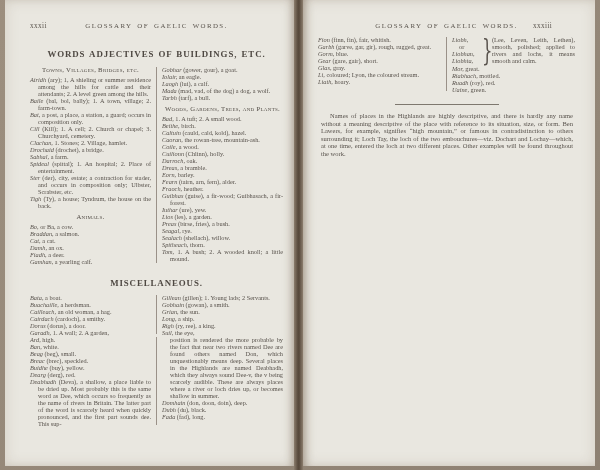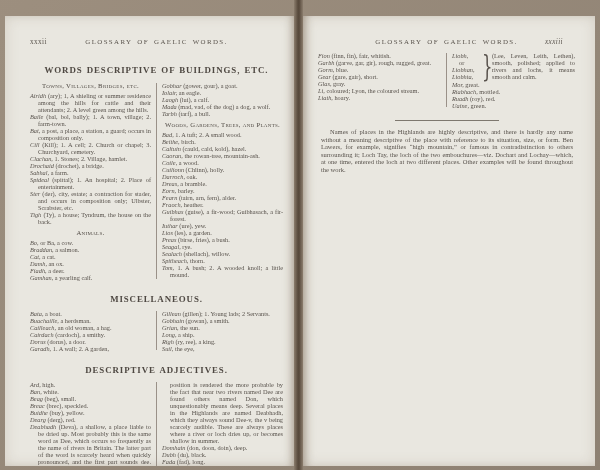--- a/index.html
+++ b/index.html
@@ -4,42 +4,42 @@
 <style>
   html,body{margin:0;padding:0;}
   body{
     width:600px;height:470px;overflow:hidden;position:relative;
     background:#9c8e7e;
     font-family:"Liberation Serif","DejaVu Serif",serif;
     -webkit-font-smoothing:antialiased;
   }
   .frame{position:absolute;inset:0;background:linear-gradient(135deg,#a2948312,#00000018);}
   .page{
-    position:absolute;top:16px;bottom:4px;
+    position:absolute;top:0;bottom:4px;
     background:#e9e7e0;
     color:#57514b;
     overflow:hidden;
   }
   .page.left{
     left:5px;width:290px;
     box-shadow:inset -7px 0 9px -5px rgba(90,70,50,.45), inset 0 0 14px rgba(140,120,95,.22);
     padding:22px 12px 0 25px;box-sizing:border-box;
   }
   .page.right{
     left:303px;right:5px;
     box-shadow:inset 7px 0 9px -5px rgba(90,70,50,.45), inset 0 0 14px rgba(140,120,95,.22);
     padding:22px 20px 0 15px;box-sizing:border-box;
   }
   .seam{
     position:absolute;top:0;bottom:0;left:294px;width:9px;
     background:linear-gradient(90deg,#8b7d6d,#5d4f41 40%,#55473a 55%,#8b7d6d);
   }
   .pagehead{display:flex;align-items:baseline;font-size:7.2px;color:#5a544d;margin-bottom:0;}
   .folio{width:42px;letter-spacing:.4px;}
-  .folio.rt{text-align:center;font-style:italic;}
+  .folio.rt{text-align:left;}
   .spacer{width:42px;}
   .runtitle{flex:1;text-align:center;letter-spacing:1.4px;font-size:6.9px;word-spacing:2px;}
   .secttitle{
     text-align:center;font-weight:700;font-size:8.9px;letter-spacing:.9px;
     color:#4e4842;margin-top:19px;margin-bottom:7px;word-spacing:1px;
   }
   .secttitle.mid{margin-top:13px;margin-bottom:6px;}
   .cols{display:flex;align-items:stretch;}
   .col{flex:1;min-width:0;}
   .coldiv{width:1px;background:#9a9188;margin:1px 5px 2px 5px;}
@@ -78,21 +78,21 @@
 
 <div class="frame"></div>
 
 <div class="page left">
   <div class="pagehead">
     <span class="folio">xxxii</span>
     <span class="runtitle">GLOSSARY OF GAELIC WORDS.</span>
     <span class="spacer"></span>
   </div>
 
-  <div class="secttitle">WORDS DESCRIPTIVE OF BUILDINGS, ETC.</div>
+  <div class="secttitle">WORDS ADJECTIVES OF BUILDINGS, ETC.</div>
 
   <div class="cols">
     <div class="col">
         <div class="subhead">Towns, Villages, Bridges, etc.</div>
         <div class="entry"><i>Airidh</i> (ary); 1, A shieling or summer residence among the hills for cattle and their attendants; 2. A level green among the hills.</div>
         <div class="entry"><i>Baile</i> (bal, bol, bally); 1. A town, village; 2. farm-town.</div>
         <div class="entry"><i>Bat,</i> a post, a place, a station, a guard; occurs in composition only.</div>
         <div class="entry"><i>Cill</i> (Kill); 1. A cell; 2. Church or chapel; 3. Churchyard, cemetery.</div>
         <div class="entry"><i>Clachan,</i> 1. Stones; 2. Village, hamlet.</div>
         <div class="entry"><i>Drochaid</i> (drochet), a bridge.</div>
@@ -153,21 +153,20 @@
     <div class="col">
         <div class="entry"><i>Gillean</i> (gillen); 1. Young lads; 2 Servants.</div>
         <div class="entry"><i>Gobhain</i> (gowan), a smith.</div>
         <div class="entry"><i>Grian,</i> the sun.</div>
         <div class="entry"><i>Long,</i> a ship.</div>
         <div class="entry"><i>Righ</i> (ry, ree), a king.</div>
         <div class="entry"><i>Suil,</i> the eye,</div>
       </div>
   </div>
 
-  <div class="secttitle mid">DESCRIPTIVE ADJECTIVES.</div>
 
   <div class="cols">
     <div class="col">
         <div class="entry"><i>Ard,</i> high.</div>
         <div class="entry"><i>Ban,</i> white.</div>
         <div class="entry"><i>Beag</i> (beg), small.</div>
         <div class="entry"><i>Breac</i> (brec), speckled.</div>
         <div class="entry"><i>Buidhe</i> (buy), yellow.</div>
         <div class="entry"><i>Dearg</i> (derg), red.</div>
         <div class="entry"><i>Deabhadh</i> (Deva), a shallow, a place liable to be dried up. Most probably this is the same word as Dee, which occurs so frequently as the name of rivers in Britain. The latter part of the word is scarcely heard when quickly pronounced, and the first part sounds dee. This sup-</div>

